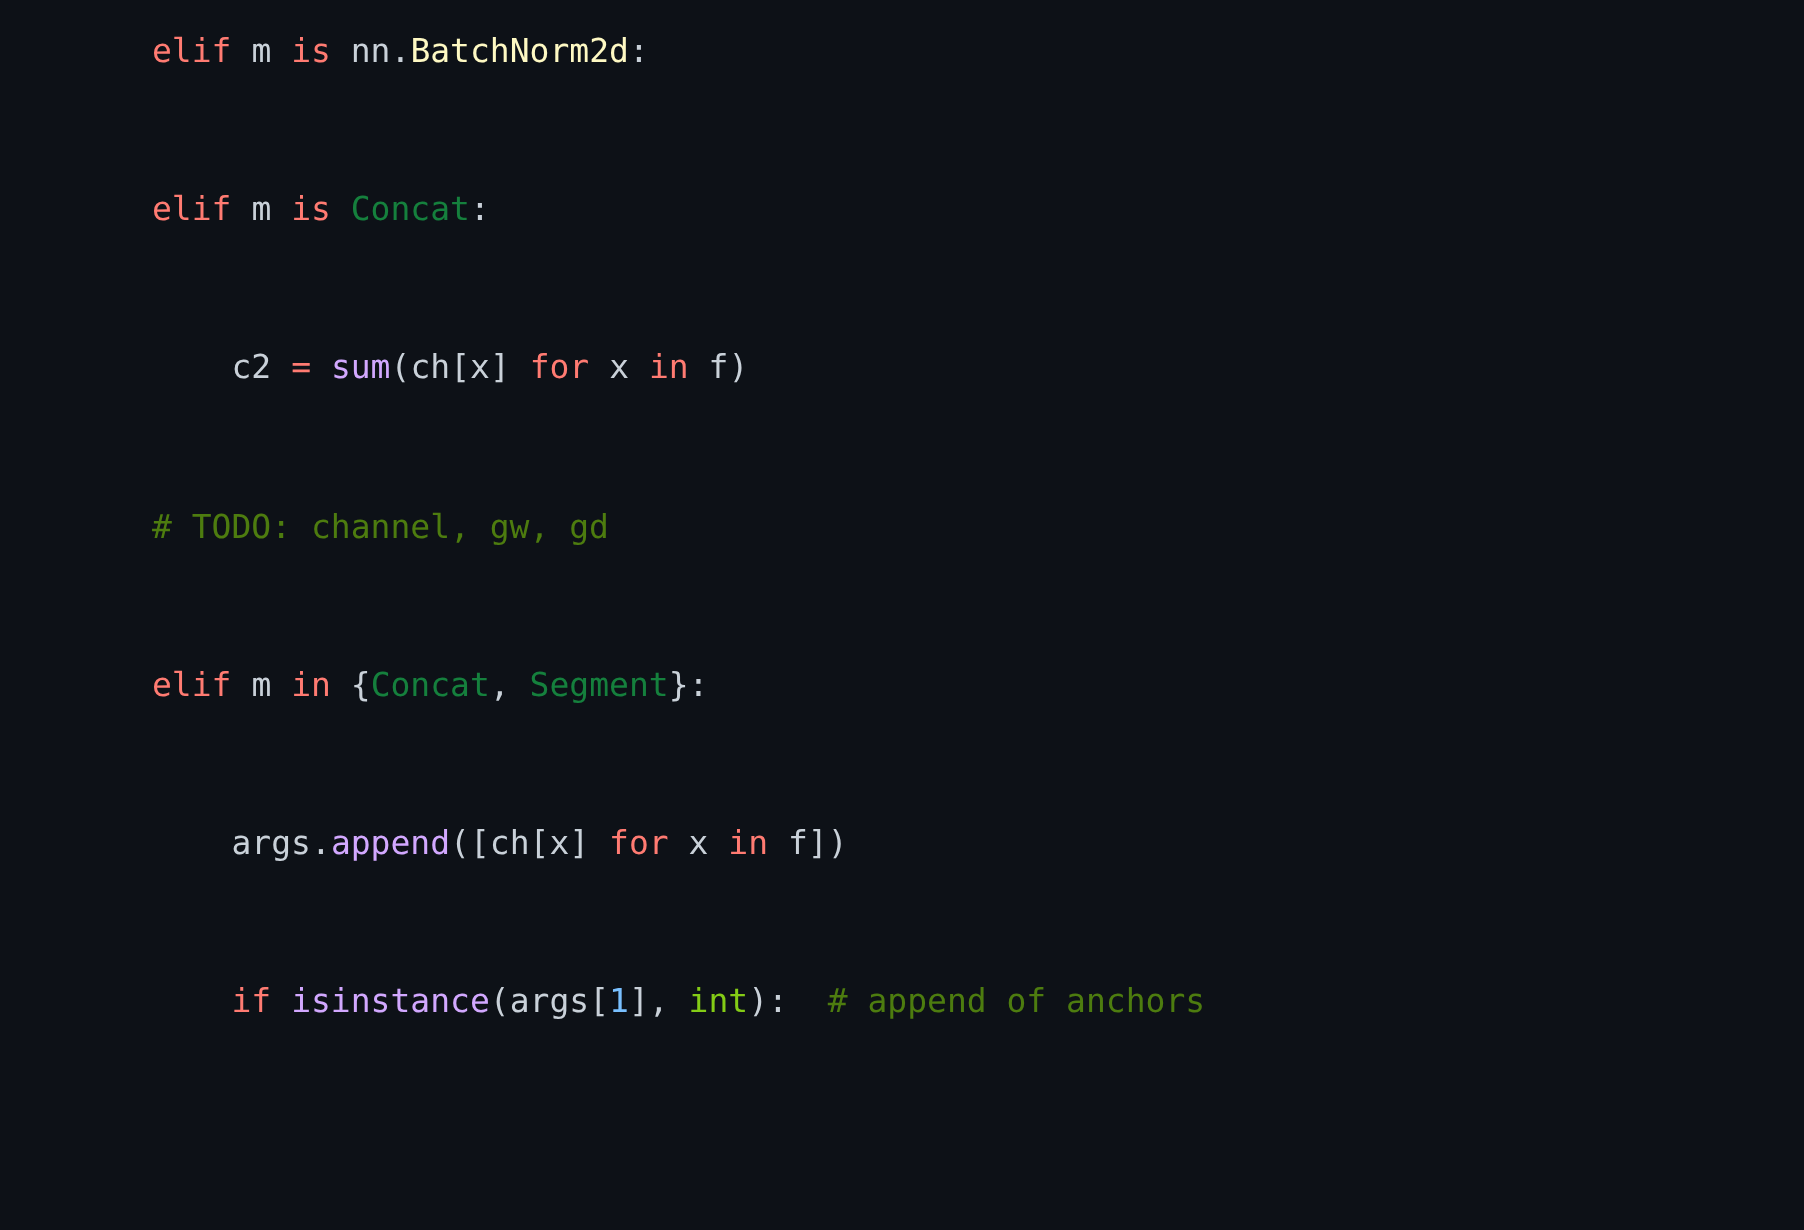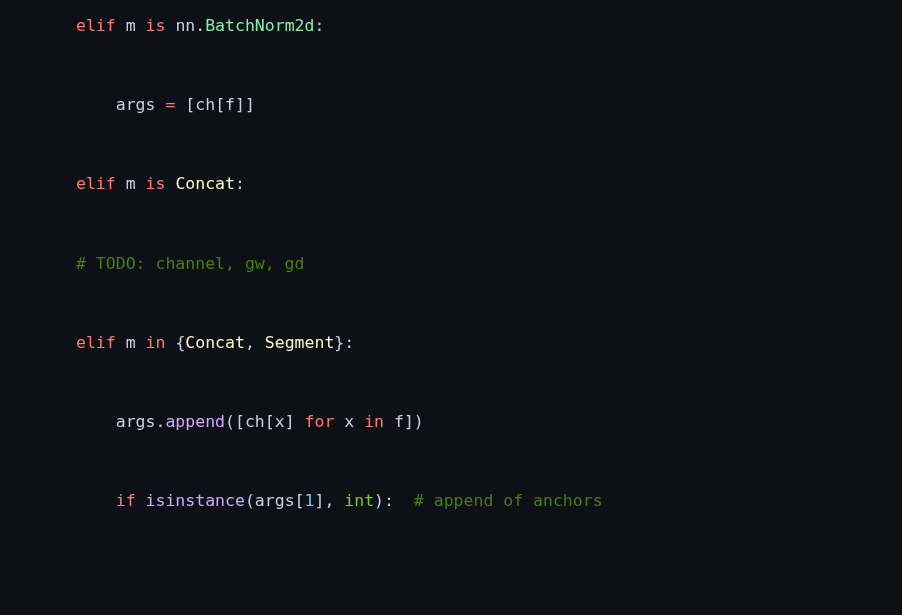--- a/index.html
+++ b/index.html
@@ -17,33 +17,33 @@
   pre {
     margin: 0;
     padding: 6px 0 0 0;
     white-space: pre;
   }
   .line { display: block; padding-left: 76px; }
   .kw   { color: #ff7b72; margin-top: 24px; }   
   .op   { color: #ff7b72; }   
   .fn   { color: #d2a8ff; }   
   .var  { color: #c9d1d9; }   
-  .attr { color: #86efac; margin-top: 36px; }   
-  .cls  { color: #fef9c3; }   
+  .attr { color: #fef9c3; margin-top: 36px; }   
+  .cls  { color: #15803d; }   
   .num  { color: #79c0ff; }   
   .pun  { color: #c9d1d9; }   
   .cmt  { color: #4d7c0f; }   
   .bi   { color: #84cc16; }   
 </style>
 </head>
 <body>
 
 <pre><span class="line"><span class="kw">elif</span> <span class="var">m</span> <span class="kw">is</span> <span class="var">nn</span><span class="pun">.</span><span class="attr">BatchNorm2d</span><span class="pun">:</span></span>
-<span class="line">    <span class="var">args</span> <span class="op">=</span> <span class="pun">[</span><span class="var">ch</span><span class="pun">[</span><span class="var">f</span><span class="pun">]</span><span class="pun">]</span></span>
 <span class="line"><span class="kw">elif</span> <span class="var">m</span> <span class="kw">is</span> <span class="cls">Concat</span><span class="pun">:</span></span>
+<span class="line">    <span class="var">c2</span> <span class="op">=</span> <span class="fn">sum</span><span class="pun">(</span><span class="var">ch</span><span class="pun">[</span><span class="var">x</span><span class="pun">]</span> <span class="kw">for</span> <span class="var">x</span> <span class="kw">in</span> <span class="var">f</span><span class="pun">)</span></span>
 <span class="line"><span class="cmt"># TODO: channel, gw, gd</span></span>
 <span class="line"><span class="kw">elif</span> <span class="var">m</span> <span class="kw">in</span> <span class="pun">{</span><span class="cls">Concat</span><span class="pun">,</span> <span class="cls">Segment</span><span class="pun">}</span><span class="pun">:</span></span>
 <span class="line">    <span class="var">args</span><span class="pun">.</span><span class="fn">append</span><span class="pun">(</span><span class="pun">[</span><span class="var">ch</span><span class="pun">[</span><span class="var">x</span><span class="pun">]</span> <span class="kw">for</span> <span class="var">x</span> <span class="kw">in</span> <span class="var">f</span><span class="pun">]</span><span class="pun">)</span></span>
 <span class="line">    <span class="kw">if</span> <span class="fn">isinstance</span><span class="pun">(</span><span class="var">args</span><span class="pun">[</span><span class="num">1</span><span class="pun">]</span><span class="pun">,</span> <span class="bi">int</span><span class="pun">)</span><span class="pun">:</span>  <span class="cmt"># append of anchors</span></span>
 
 
 
 
 
 

